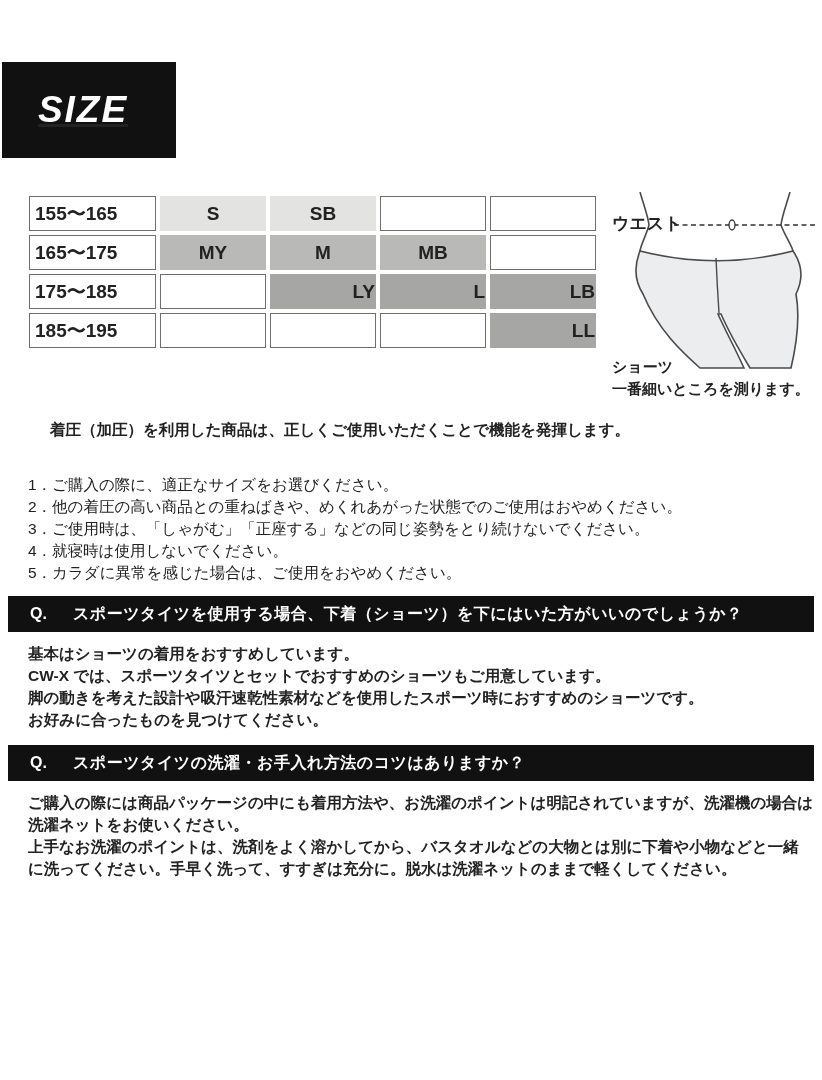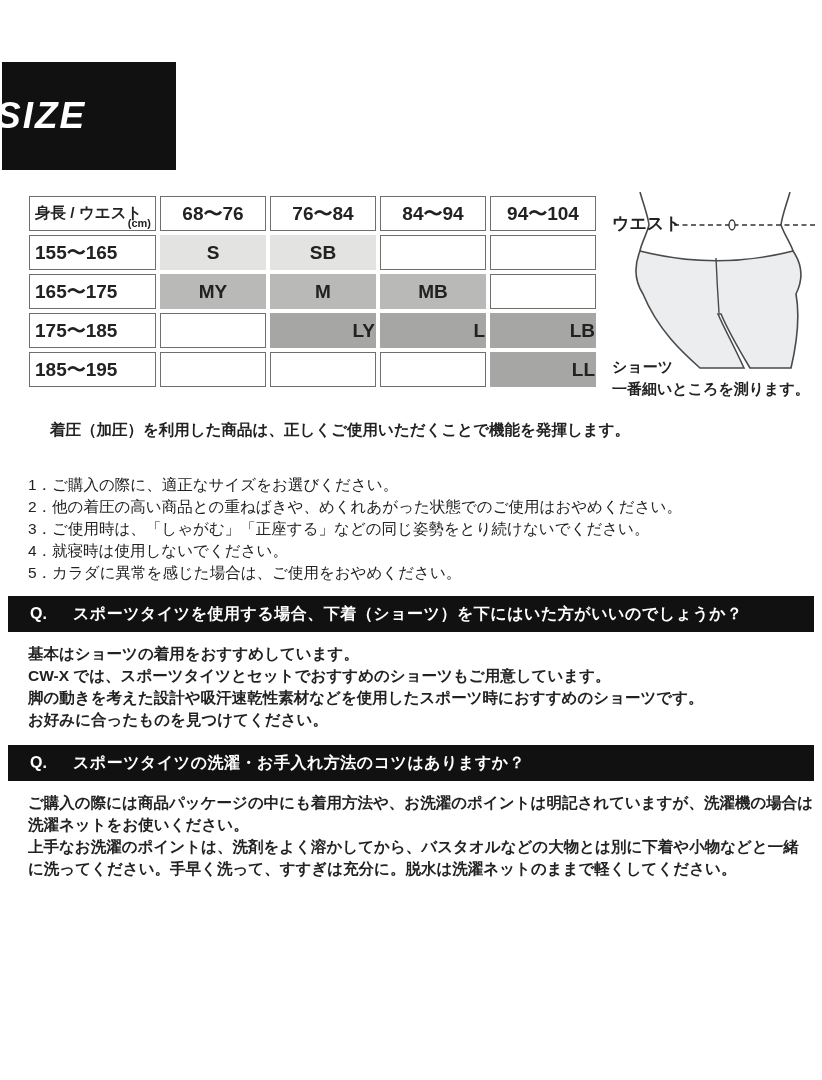--- a/index.html
+++ b/index.html
@@ -5,22 +5,22 @@
   html,body{margin:0;padding:0;}
   body{
     width:822px;height:1080px;background:#ffffff;
     font-family:"Liberation Sans","DejaVu Sans",sans-serif;
     color:#222222;position:relative;overflow:hidden;
   }
   #page{position:relative;width:822px;height:1080px;}
 
   
   .size-banner{
-    position:absolute;left:2px;top:62px;width:174px;height:108px;
-    background:#111111;display:flex;align-items:center;
+    position:absolute;left:2px;top:62px;width:174px;height:96px;
+    background:#111111;display:flex;align-items:center;justify-content:center;text-decoration:underline;
   }
   .size-banner .size-label{
     color:#ffffff;font-size:37px;font-style:italic;font-weight:600;letter-spacing:2px;
     transform:translateX(-6px);
   }
 
   
   .size-table{
     position:absolute;left:25px;top:192px;
     border-collapse:separate;border-spacing:4px;
@@ -69,27 +69,20 @@
 <body>
 
 <div id="page">
 
   <div class="size-banner">
     <span class="size-label">SIZE</span>
   </div>
 
   <table class="size-table">
     <tbody id="size-table-body">
-        <tr>
-          <td class="corner">身長 / ウエスト<span class="unit">(cm)</span></td>
-          <td class="colhead">68〜76</td>
-          <td class="colhead">76〜84</td>
-          <td class="colhead">84〜94</td>
-          <td class="colhead">94〜104</td>
-        </tr>
         <tr>
           <td class="corner rowhead">155〜165</td>
           <td class="size-cell shade-light">S</td>
           <td class="size-cell shade-light">SB</td>
           <td class="size-cell"></td>
           <td class="size-cell"></td>
         </tr>
         <tr>
           <td class="corner rowhead">165〜175</td>
           <td class="size-cell shade-medium">MY</td>

